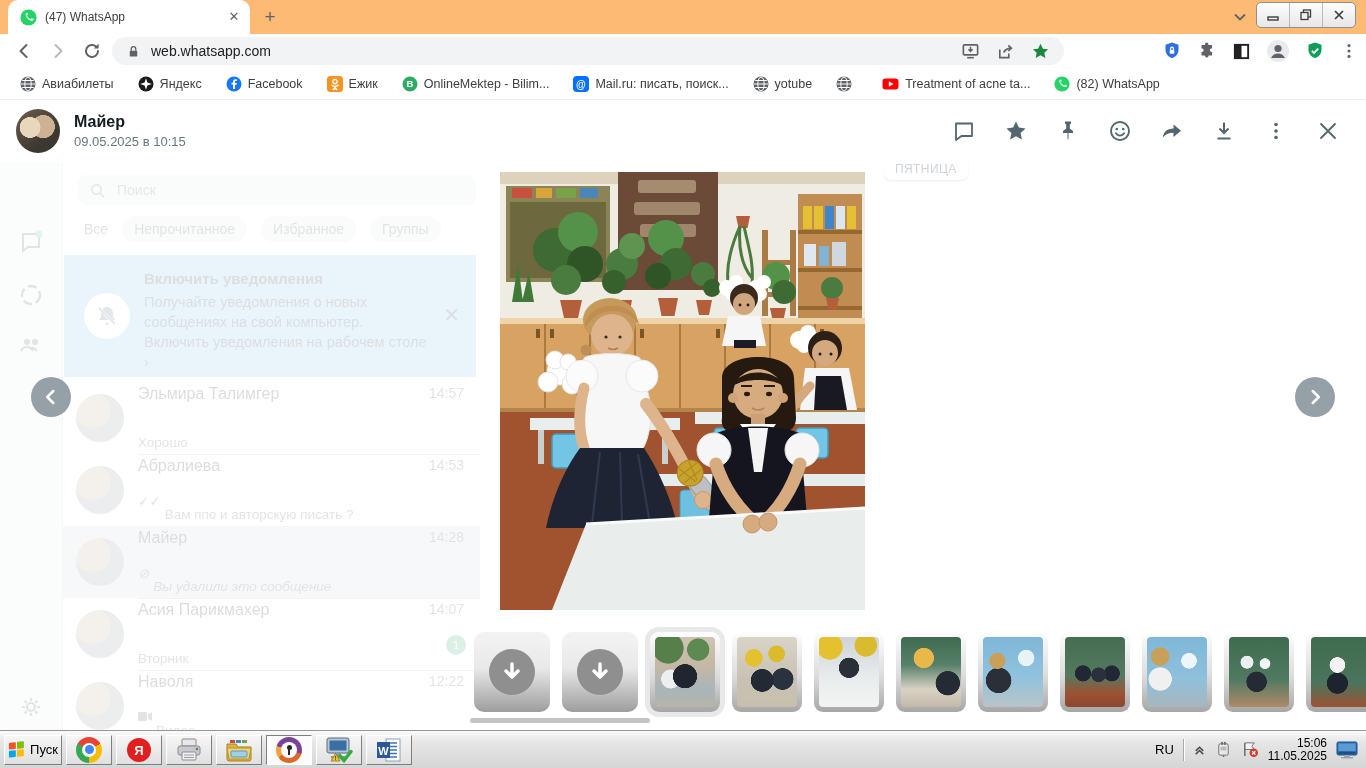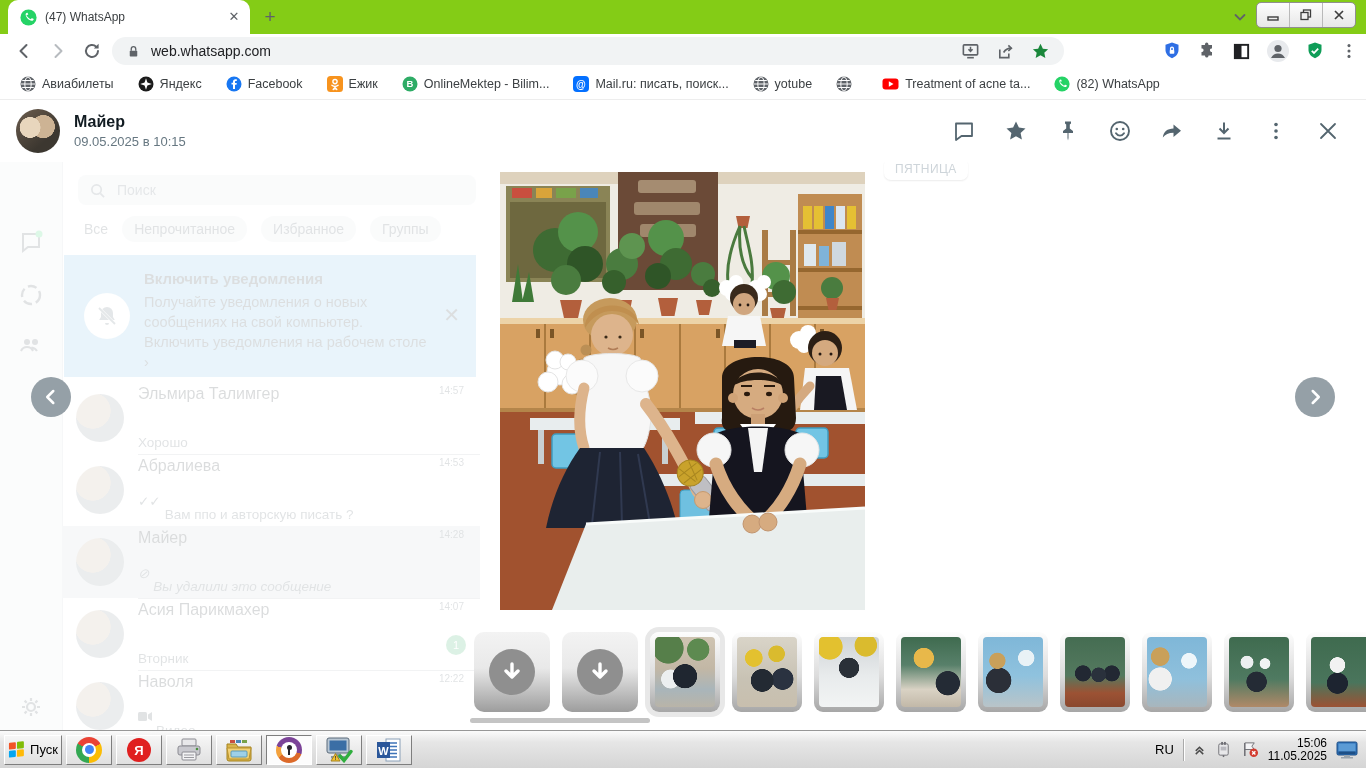--- a/index.html
+++ b/index.html
@@ -1,19 +1,19 @@
 <!DOCTYPE html>
 <html><head>
 <meta charset="utf-8">
 <style>
   html,body{margin:0;padding:0;background:#555;}
   .screen{position:relative;width:1366px;height:768px;overflow:hidden;background:#fff;
           font-family:"Liberation Sans",sans-serif;-webkit-font-smoothing:antialiased;}
   
-  .tabstrip{position:absolute;top:0;left:0;width:100%;height:34px;background:#84cc16;}
+  .tabstrip{position:absolute;top:0;left:0;width:100%;height:34px;background:#fdba74;}
   .tab{position:absolute;left:8px;top:0;width:242px;height:34px;background:#fff;
        border-radius:10px 10px 0 0;display:flex;align-items:center;padding:0 8px 0 12px;box-sizing:border-box;}
   .tab .fav{width:17px;height:17px;flex:none;}
   .tab .ttl{flex:1;font-size:12px;color:#3c4043;margin-left:8px;white-space:nowrap;overflow:hidden;}
   .tab .tclose{width:16px;height:16px;color:#5f6368;font-size:13px;line-height:16px;text-align:center;border-radius:8px;}
   .newtab{position:absolute;left:260px;top:7px;width:20px;height:20px;color:#5f6368;font-size:19px;line-height:19px;text-align:center;}
   .tab-chevron{position:absolute;left:1232px;top:9px;}
   .win-controls{position:absolute;top:2px;right:10px;width:98px;height:24px;border:1px solid #8f8f8f;
        border-radius:5px;background:linear-gradient(#fdfdfd,#e7e7e7);display:flex;overflow:hidden;}
   .wc{flex:1;display:flex;align-items:center;justify-content:center;border-right:1px solid #b9b9b9;}
@@ -44,21 +44,21 @@
   .banner .btxt{position:absolute;left:80px;top:14px;font-size:14.5px;color:#1b2a33;line-height:20px;}
   .banner .btitle{font-size:15px;font-weight:bold;margin-bottom:3px;}
   .banner .bx{position:absolute;right:16px;top:48px;font-size:20px;color:#1b2a33;}
   .chatlist{position:absolute;left:62px;top:282px;width:418px;}
   .crow{position:relative;height:72px;display:flex;align-items:center;padding-left:14px;box-sizing:border-box;}
   .crow.sel{background:#cdd6dc;}
   .cav{width:48px;height:48px;border-radius:50%;background:radial-gradient(circle at 35% 35%,#b9a68f 0 40%,#7d8a90 41% 100%);flex:none;}
   .cbody{flex:1;margin-left:14px;border-bottom:1px solid #aab6bd;height:100%;display:flex;flex-direction:column;justify-content:center;}
   .cline1{display:flex;font-size:16px;color:#111b21;}
   .cname{flex:1;}
-  .ctime{font-size:10px;color:#3b4a54;padding-right:16px;}
+  .ctime{font-size:14px;color:#3b4a54;padding-right:16px;}
   .cline2{display:flex;align-items:center;font-size:13.5px;color:#3b4a54;margin-top:4px;gap:4px;}
   .cprev{flex:1;display:flex;align-items:center;gap:4px;margin-top:28px;}
   .badge{width:20px;height:20px;border-radius:50%;background:#1fa855;color:#fff;font-size:11px;display:flex;
        align-items:center;justify-content:center;margin-right:14px;}
   .deleted{font-style:italic;}
   .friday{position:absolute;left:884px;top:58px;background:#fff;border-radius:7px;padding:4px 11px;
        box-shadow:0 1px 2px rgba(0,0,0,.10);font-size:12px;letter-spacing:.4px;color:#c3cbd1;opacity:.8;}
   
   .vheader{position:absolute;top:0;left:0;width:100%;height:62px;background:#fff;display:flex;align-items:center;
        padding:0 16px;box-sizing:border-box;}

